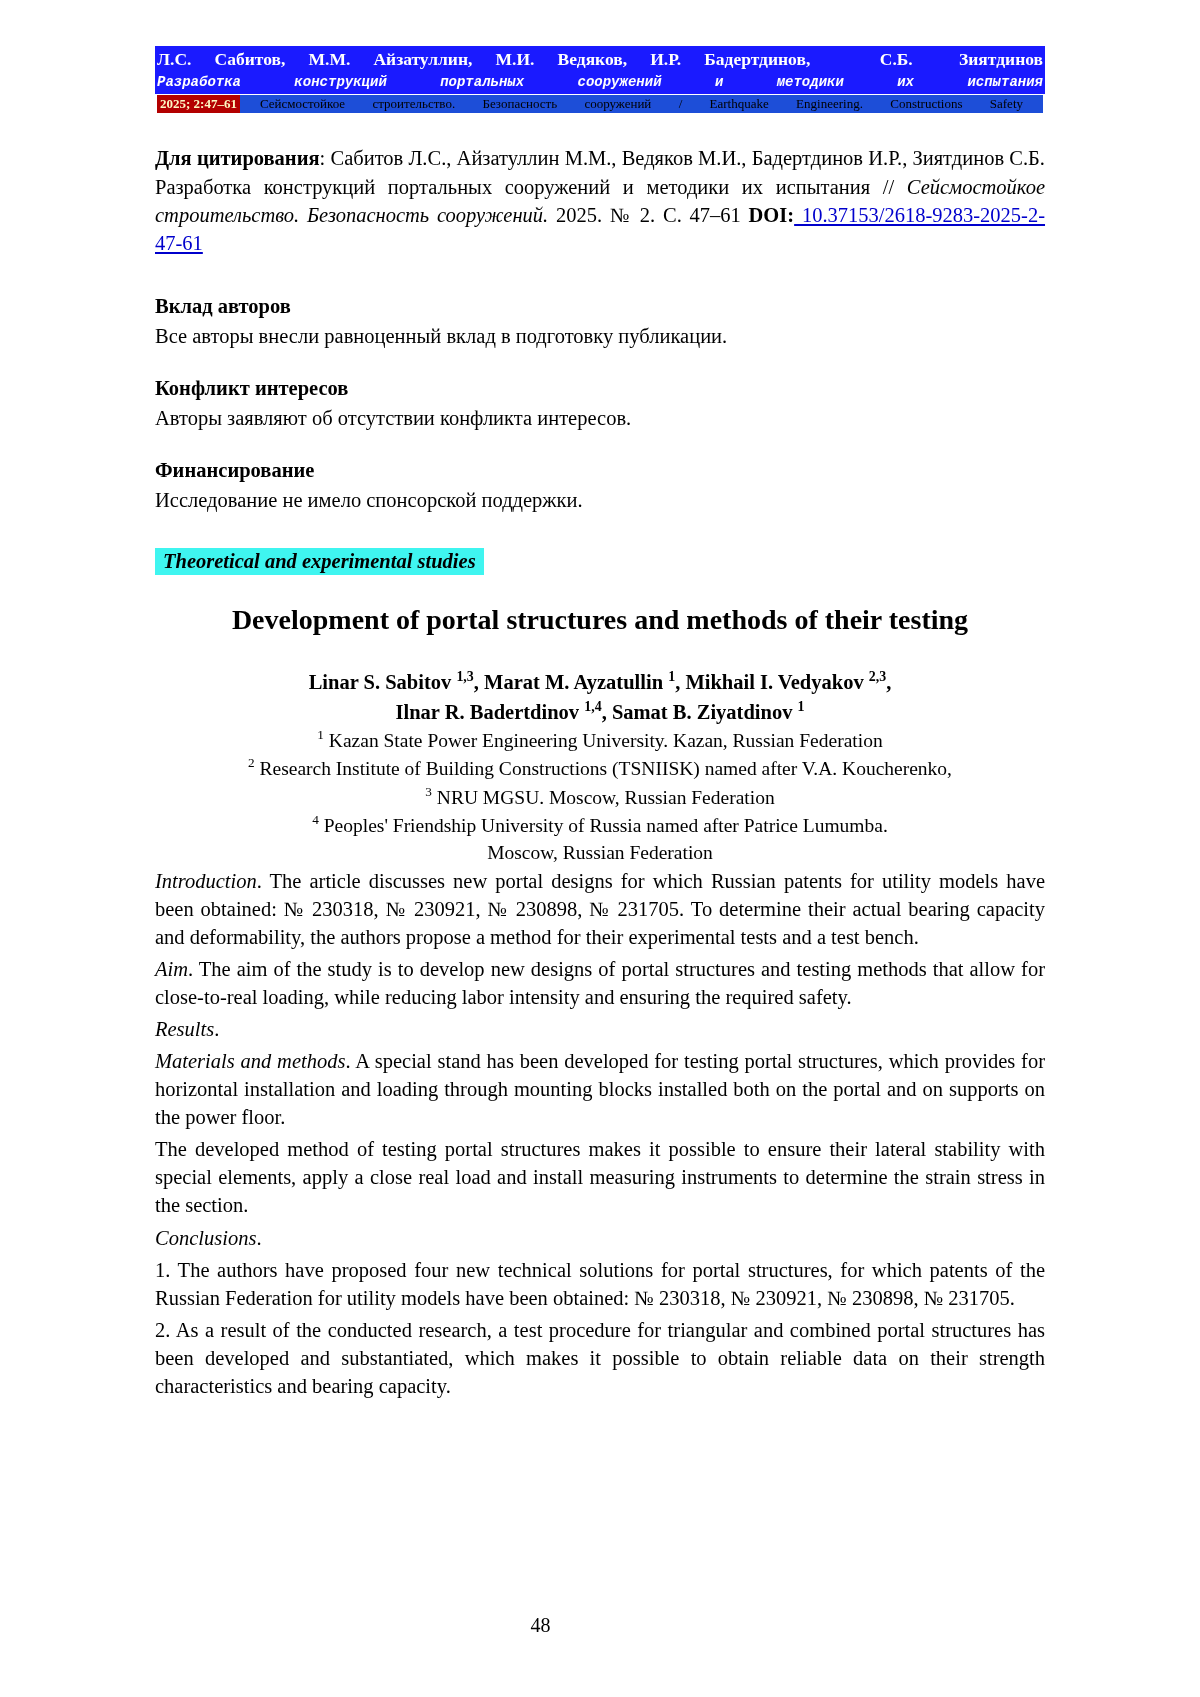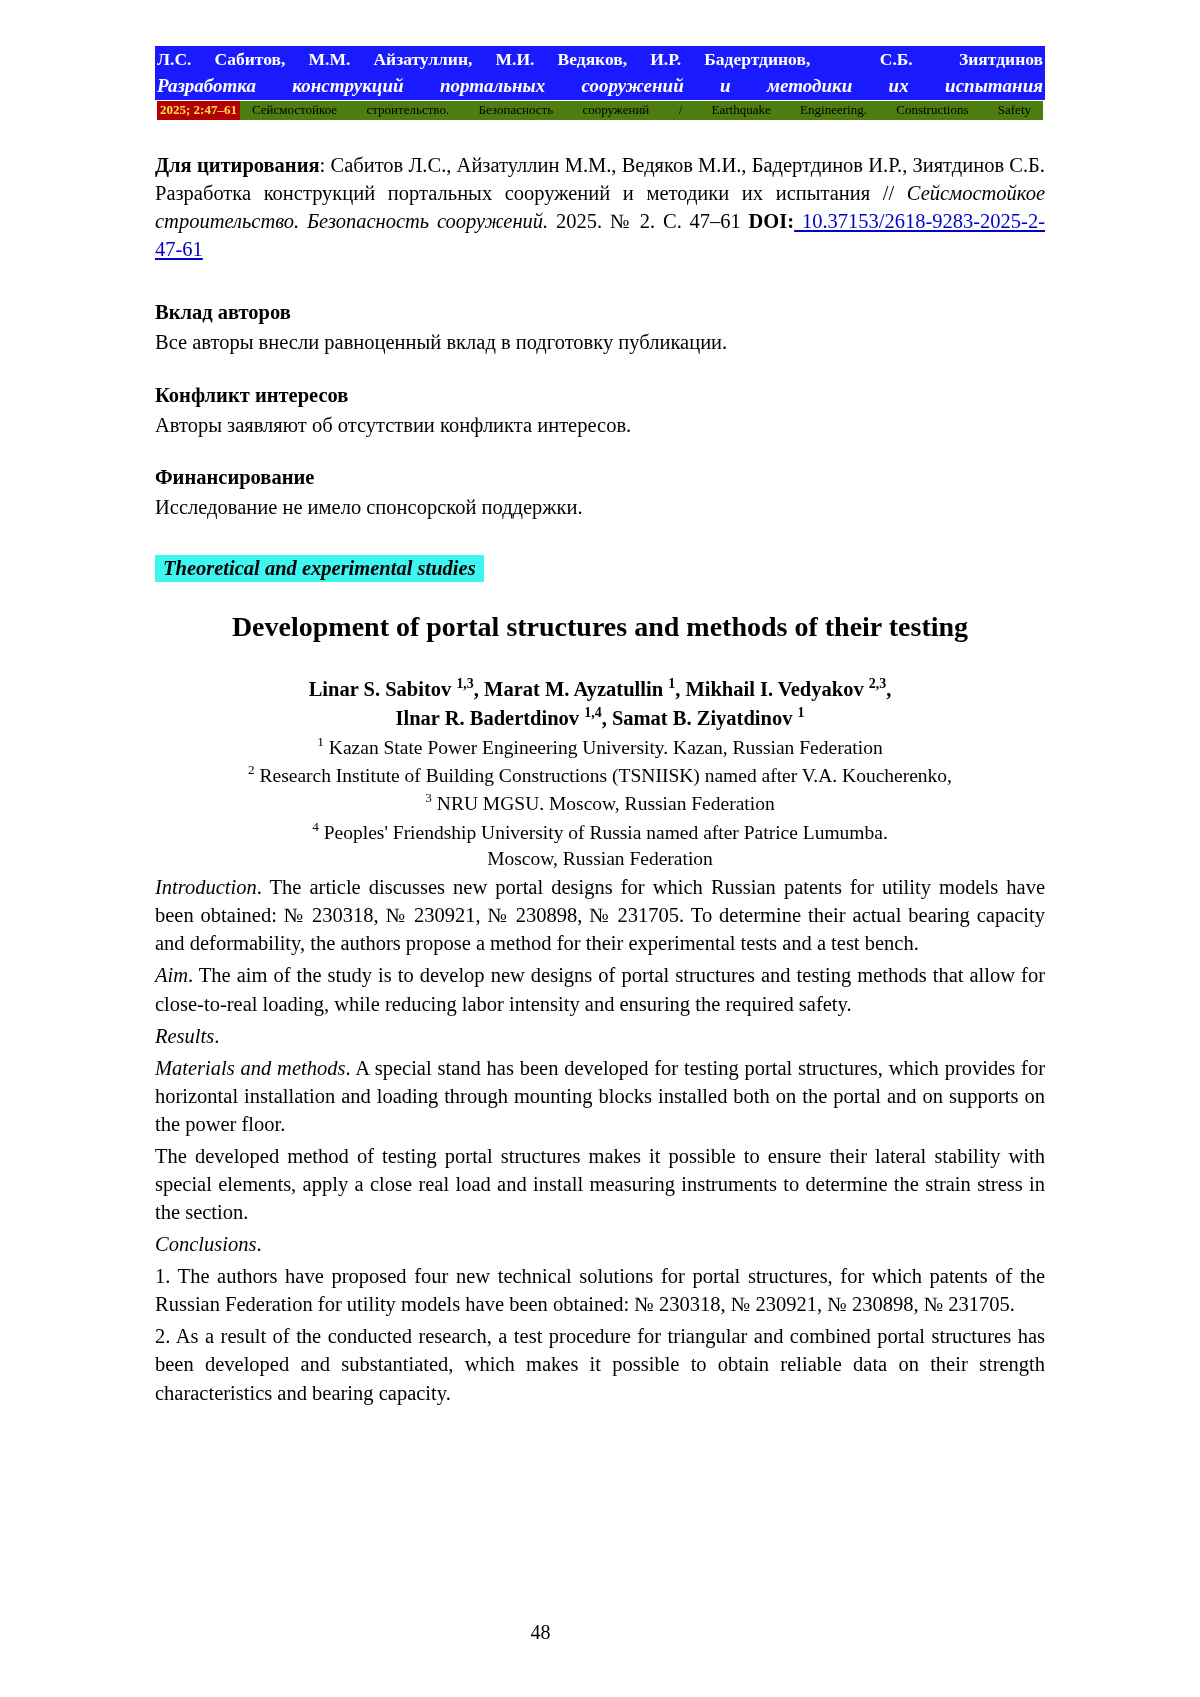--- a/index.html
+++ b/index.html
@@ -35,44 +35,45 @@
     padding: 2px 2px 1px 2px;
     text-align: justify;
     text-align-last: justify;
     white-space: pre;
   }
   .runhead-line2 {
     background: #1a1aff;
     color: #ffffff;
     font-weight: bold;
     font-style: italic;
-    font-size: 19px;
+    font-size: 14px;
     line-height: 1.32;
     padding: 1px 2px 2px 2px;
     text-align: justify;
     text-align-last: justify;
+    font-family: Liberation Mono, monospace;
   }
   .runhead-line3 {
     font-size: 13px;
     line-height: 1.3;
     padding: 1px 2px;
     display: flex;
     align-items: stretch;
   }
   .runhead-issue {
     background: #b30000;
-    color: #fde047;
+    color: #fef9c3;
     font-weight: bold;
     padding: 1px 3px;
     white-space: nowrap;
   }
   .runhead-journal {
-    background: #4d7c0f;
+    background: #1d4ed8;
     color: #000000;
-    padding: 1px 12px;
+    padding: 1px 20px;
     flex: 1;
     text-align: justify;
     text-align-last: justify;
   }
 
   
   .p {
     font-size: 20.5px;
     line-height: 1.37;
     text-align: justify;
@@ -132,21 +133,21 @@
 
   .abstract-head {
     font-size: 20.5px;
     font-weight: bold;
     margin-top: 24px;
     margin-bottom: 1px;
   }
 
   .page-number {
     position: absolute;
-    bottom: 53px;
+    bottom: 60px;
     left: 0;
     width: 1081px;
     text-align: center;
     font-size: 20px;
   }
 </style>
 </head>
 <body>
 
 <div class="page">

